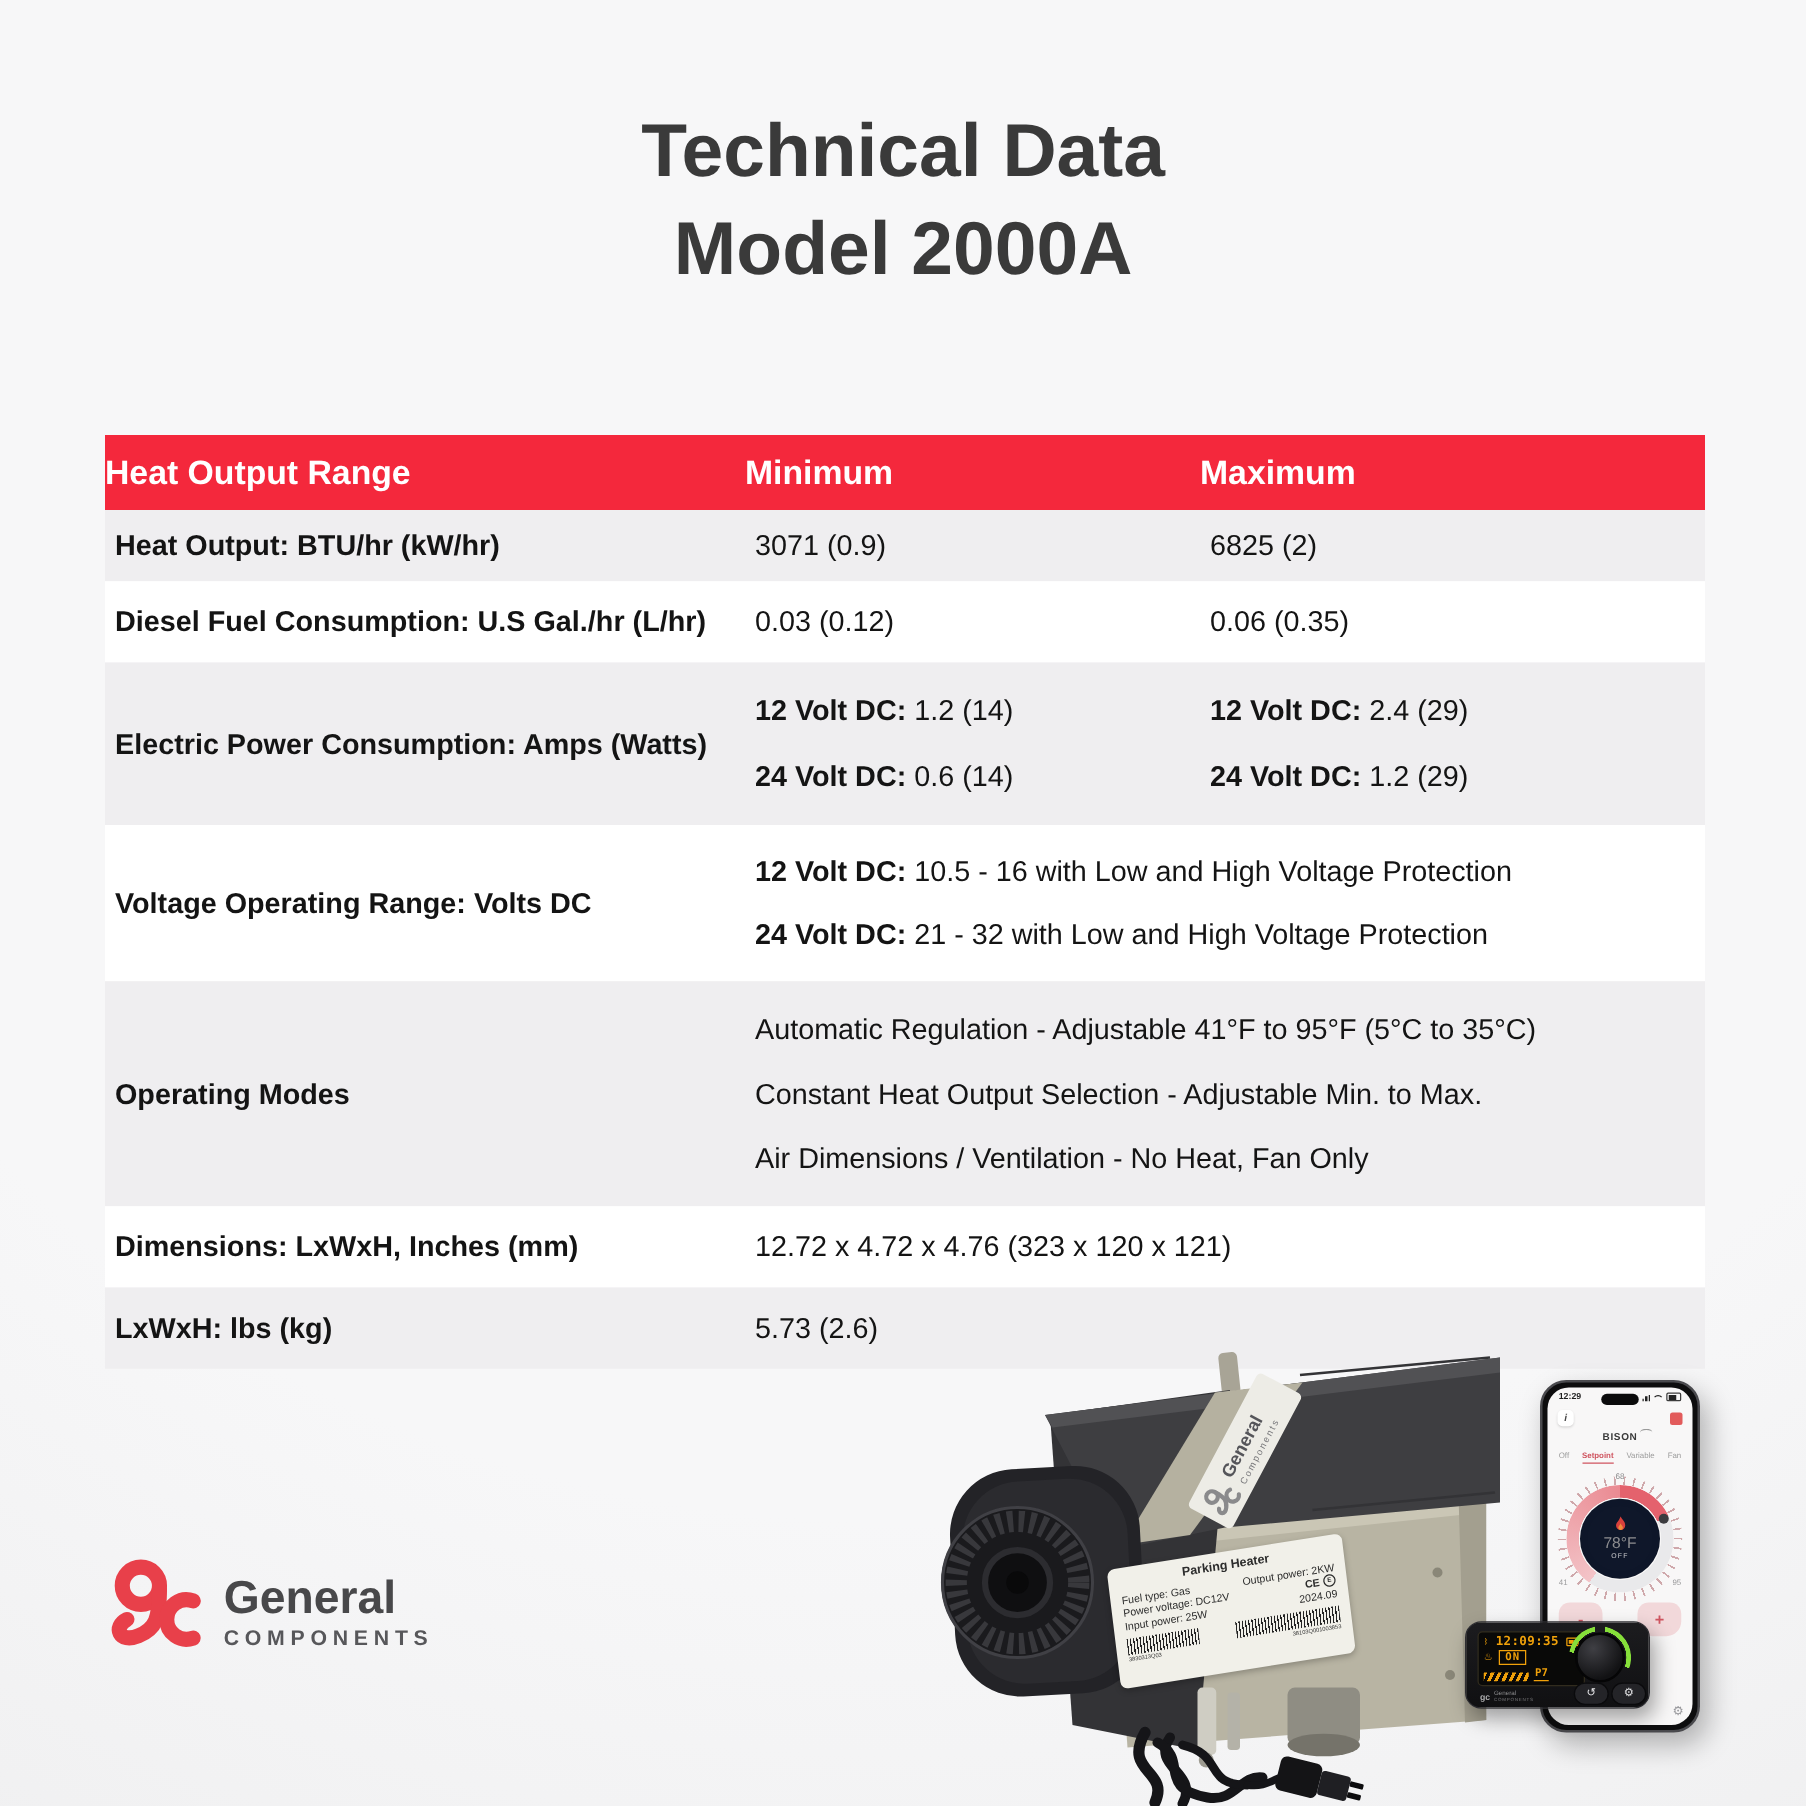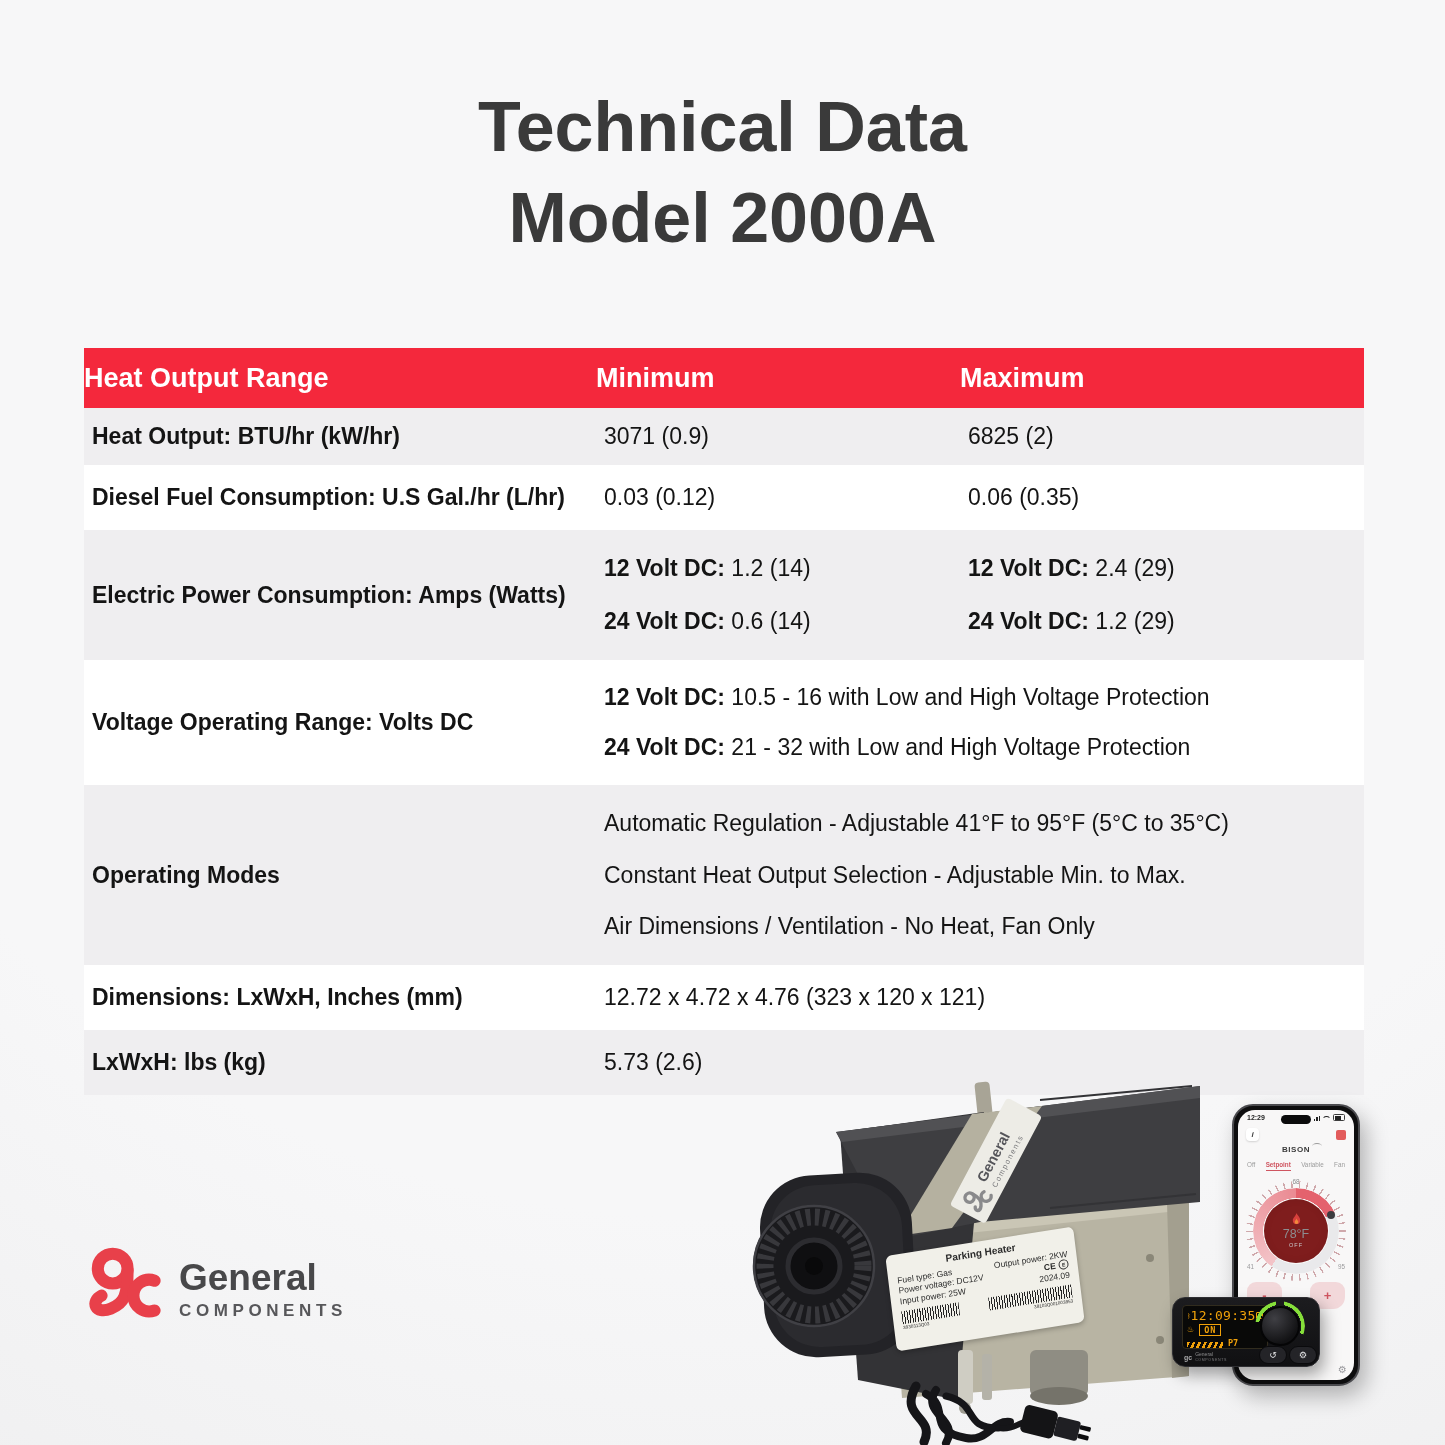--- a/index.html
+++ b/index.html
@@ -3,21 +3,21 @@
 <meta charset="utf-8">
 <style>
   html,body{margin:0;padding:0;background:#e9e9ea;}
   .canvas{
     position:relative;width:1445px;height:1445px;overflow:hidden;
     font-family:"Liberation Sans",sans-serif;
     background:radial-gradient(115% 95% at 50% 32%, #f7f7f8 55%, #ededee 100%);
   }
   
   .title{position:absolute;top:82px;left:0;width:100%;text-align:center;
-    font-size:70px;line-height:1.3;font-weight:bold;color:#3a3a3a;letter-spacing:0;}
+    font-size:60px;line-height:1.3;font-weight:bold;color:#3a3a3a;letter-spacing:0;}
   
   .spec-table{position:absolute;left:84px;top:348px;width:1280px;font-size:23px;color:#141414;}
   .t-row{display:grid;grid-template-columns:512px 364px 404px;align-items:center;}
   .t-row.span{grid-template-columns:512px 768px;}
   .t-head{height:60px;background:#f4283c;color:#fff;font-weight:bold;font-size:27px;}
   .t-head > div{}
   .gray{background:#efeef0;}
   .white{background:#ffffff;}
   .cell{text-align:left;padding:0 8px;}
   .lbl{font-weight:bold;}
@@ -75,21 +75,21 @@
   .dial-wrap{position:relative;width:86px;height:86px;margin:3px auto 0;}
   .dial-ticks{position:absolute;inset:-7px;border-radius:50%;
     background:repeating-conic-gradient(from -120deg,#cfa8ab 0deg 1.7deg,transparent 1.7deg 9.5deg);
     -webkit-mask:radial-gradient(closest-side,transparent 86%,#000 87%);
             mask:radial-gradient(closest-side,transparent 86%,#000 87%);}
   .dial-arc{position:absolute;inset:0;border-radius:50%;
     background:conic-gradient(from 0deg,#e4626d 0deg 65deg,#e9e9eb 65deg 215deg,#f3c4c8 215deg,#ea8a92 360deg);
     -webkit-mask:radial-gradient(closest-side,transparent 76%,#000 77%);
             mask:radial-gradient(closest-side,transparent 76%,#000 77%);}
   .dial-dot{position:absolute;width:8px;height:8px;border-radius:50%;background:#3b3b3f;left:74px;top:23px;}
-  .dial-inner{position:absolute;inset:11px;background:#7f1d1d;border-radius:50%;
+  .dial-inner{position:absolute;inset:11px;background:#0f172a;border-radius:50%;
     box-shadow:inset 0 0 8px rgba(0,0,0,.07);display:flex;flex-direction:column;
     align-items:center;justify-content:center;text-align:center;}
   .flame{width:11px;height:13px;}
   .temp{font-size:12.5px;color:#8d8d90;margin-top:1px;}
   .temp-state{font-size:5.5px;color:#c9c9cc;letter-spacing:1px;margin-top:1px;}
   .scale-min{position:absolute;left:-6px;bottom:4px;font-size:6.3px;color:#9a9a9c;}
   .scale-max{position:absolute;right:-6px;bottom:4px;font-size:6.3px;color:#9a9a9c;}
   .pm-row{display:flex;justify-content:space-between;padding:0 9px;margin-top:8px;}
   .pm-btn{width:35px;height:27px;background:#f2d8da;border-radius:9px 9px 12px 12px;
     display:flex;align-items:center;justify-content:center;font-size:13px;font-weight:bold;color:#cf5560;}
@@ -97,21 +97,21 @@
     font-family:"DejaVu Sans",sans-serif;}
   
   .ctrl{position:absolute;left:432px;top:219px;width:146px;height:68px;z-index:5;
     background:linear-gradient(180deg,#1c1c1f,#101012);border-radius:13px;border:1px solid #2e2e32;
     box-shadow:4px 8px 16px rgba(0,0,0,.35);}
   .oled{position:absolute;left:9px;top:7px;width:84px;height:42px;background:#090908;
     border:1px solid #312c1e;border-radius:4px;color:#f0a10a;overflow:hidden;
     font-family:"DejaVu Sans Mono",monospace;}
   .oled-r1{display:flex;justify-content:space-between;align-items:center;padding:2px 4px 0;}
   .bt{font-size:6px;line-height:1;font-family:"DejaVu Sans",sans-serif;}
-  .oled-time{font-size:13px;font-weight:normal;letter-spacing:.3px;}
+  .oled-time{font-size:10px;font-weight:bold;letter-spacing:.3px;}
   .obatt{width:8px;height:5px;border:1px solid #f0a10a;border-radius:1px;position:relative;}
   .obatt i{position:absolute;inset:1px;right:3px;background:#f0a10a;display:block;}
   .oled-r2{display:flex;align-items:center;gap:5px;padding:1px 4px 0;}
   .coil{font-size:8px;line-height:1;font-family:"DejaVu Sans",sans-serif;}
   .on-box{border:1px solid #f0a10a;font-size:8.5px;font-weight:bold;padding:0 4px;letter-spacing:1px;}
   .oled-r3{display:flex;align-items:flex-end;gap:4px;padding:2px 4px 0;}
   .hatch{width:36px;height:7px;background:repeating-linear-gradient(115deg,#f0a10a 0 2.6px,transparent 2.6px 5.2px);}
   .p7{font-size:8.5px;font-weight:bold;border-bottom:1px solid #f0a10a;padding:0 1px;}
   .ctrl-logo{position:absolute;left:11px;bottom:3px;display:flex;align-items:center;gap:3px;
     color:#8e8e90;font-size:5px;line-height:1;}

